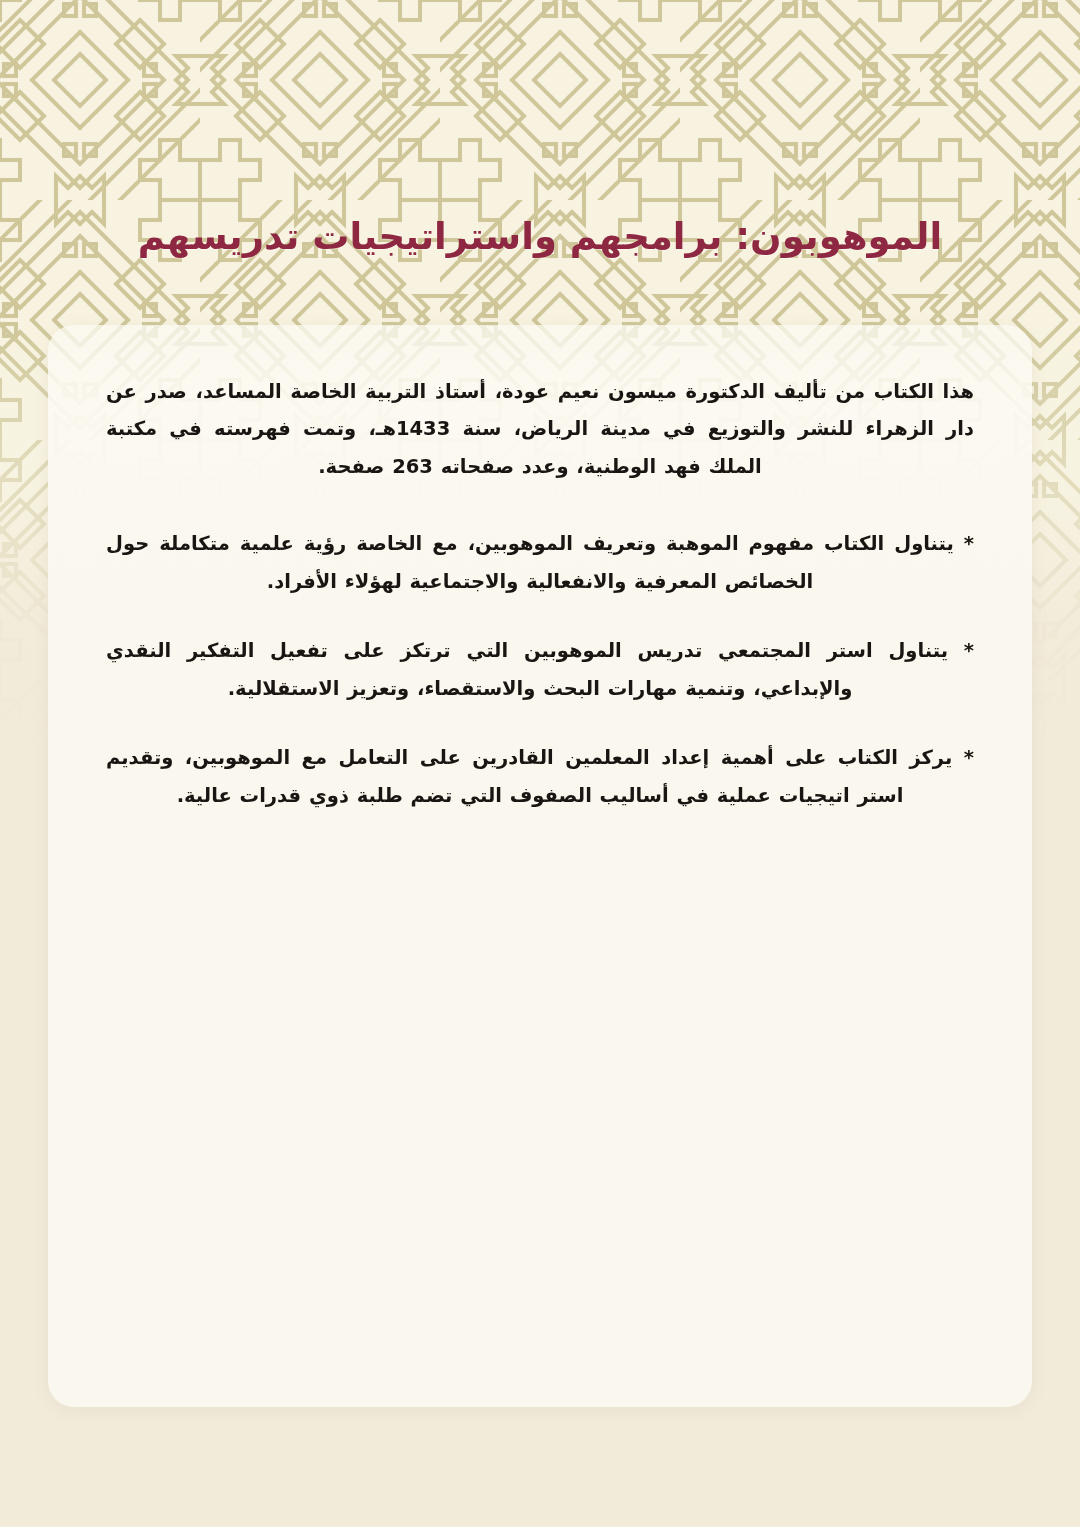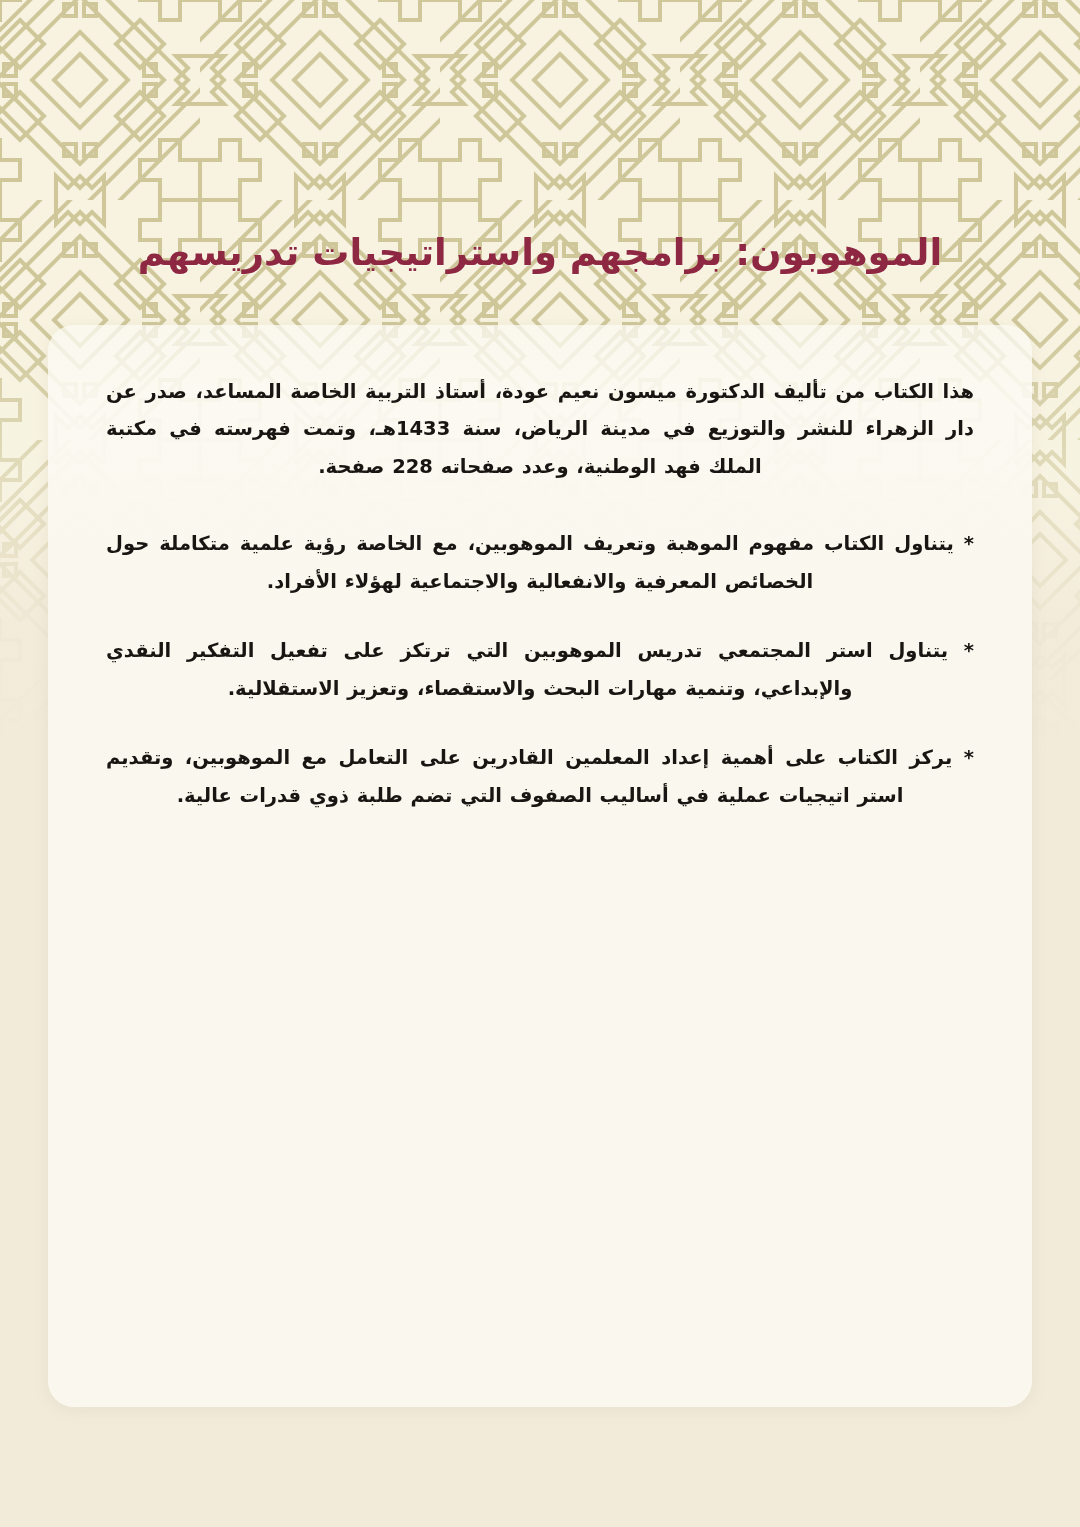--- a/index.html
+++ b/index.html
@@ -58,21 +58,21 @@
                  rgba(247,243,224,0) 42%,
                  rgba(248,244,228,0.45) 62%,
                  rgba(242,235,218,0.92) 82%,
                  rgba(242,235,218,1) 100%);
     pointer-events: none;
   }
 
   
   .title-wrap {
     position: absolute;
-    top: 228px;
+    top: 212px;
     left: 0;
     width: 1080px;
     text-align: center;
     z-index: 5;
   }
 
   .doc-title {
     display: inline-block;
     font-family: "DejaVu Sans", "Liberation Sans", sans-serif;
     font-size: 37px;
@@ -187,21 +187,21 @@
     <div class="pattern-fade"></div>
   </div>
 
   <div class="title-wrap">
     <h1 class="doc-title">الموهوبون: برامجهم واستراتيجيات تدريسهم</h1>
   </div>
 
   <div class="card">
     <div class="card-inner">
 
-      <p class="para intro">هذا الكتاب من تأليف الدكتورة ميسون نعيم عودة، أستاذ التربية الخاصة المساعد، صدر عن دار الزهراء للنشر والتوزيع في مدينة الرياض، سنة 1433هـ، وتمت فهرسته في مكتبة الملك فهد الوطنية، وعدد صفحاته 228 صفحة.</p>
+      <p class="para intro">هذا الكتاب من تأليف الدكتورة ميسون نعيم عودة، أستاذ التربية الخاصة المساعد، صدر عن دار الزهراء للنشر والتوزيع في مدينة الرياض، سنة 1433هـ، وتمت فهرسته في مكتبة الملك فهد الوطنية، وعدد صفحاته 263 صفحة.</p>
 
       <p class="para bullet">* يتناول الكتاب مفهوم الموهبة وتعريف الموهوبين، مع الخاصة رؤية علمية متكاملة حول الخصائص المعرفية والانفعالية والاجتماعية لهؤلاء الأفراد.</p>
       <p class="para bullet">* يتناول استر المجتمعي تدريس الموهوبين التي ترتكز على تفعيل التفكير النقدي والإبداعي، وتنمية مهارات البحث والاستقصاء، وتعزيز الاستقلالية.</p>
       <p class="para bullet">* يركز الكتاب على أهمية إعداد المعلمين القادرين على التعامل مع الموهوبين، وتقديم استر اتيجيات عملية في أساليب الصفوف التي تضم طلبة ذوي قدرات عالية.</p>
 
     </div>
   </div>
 
 </div>
 

